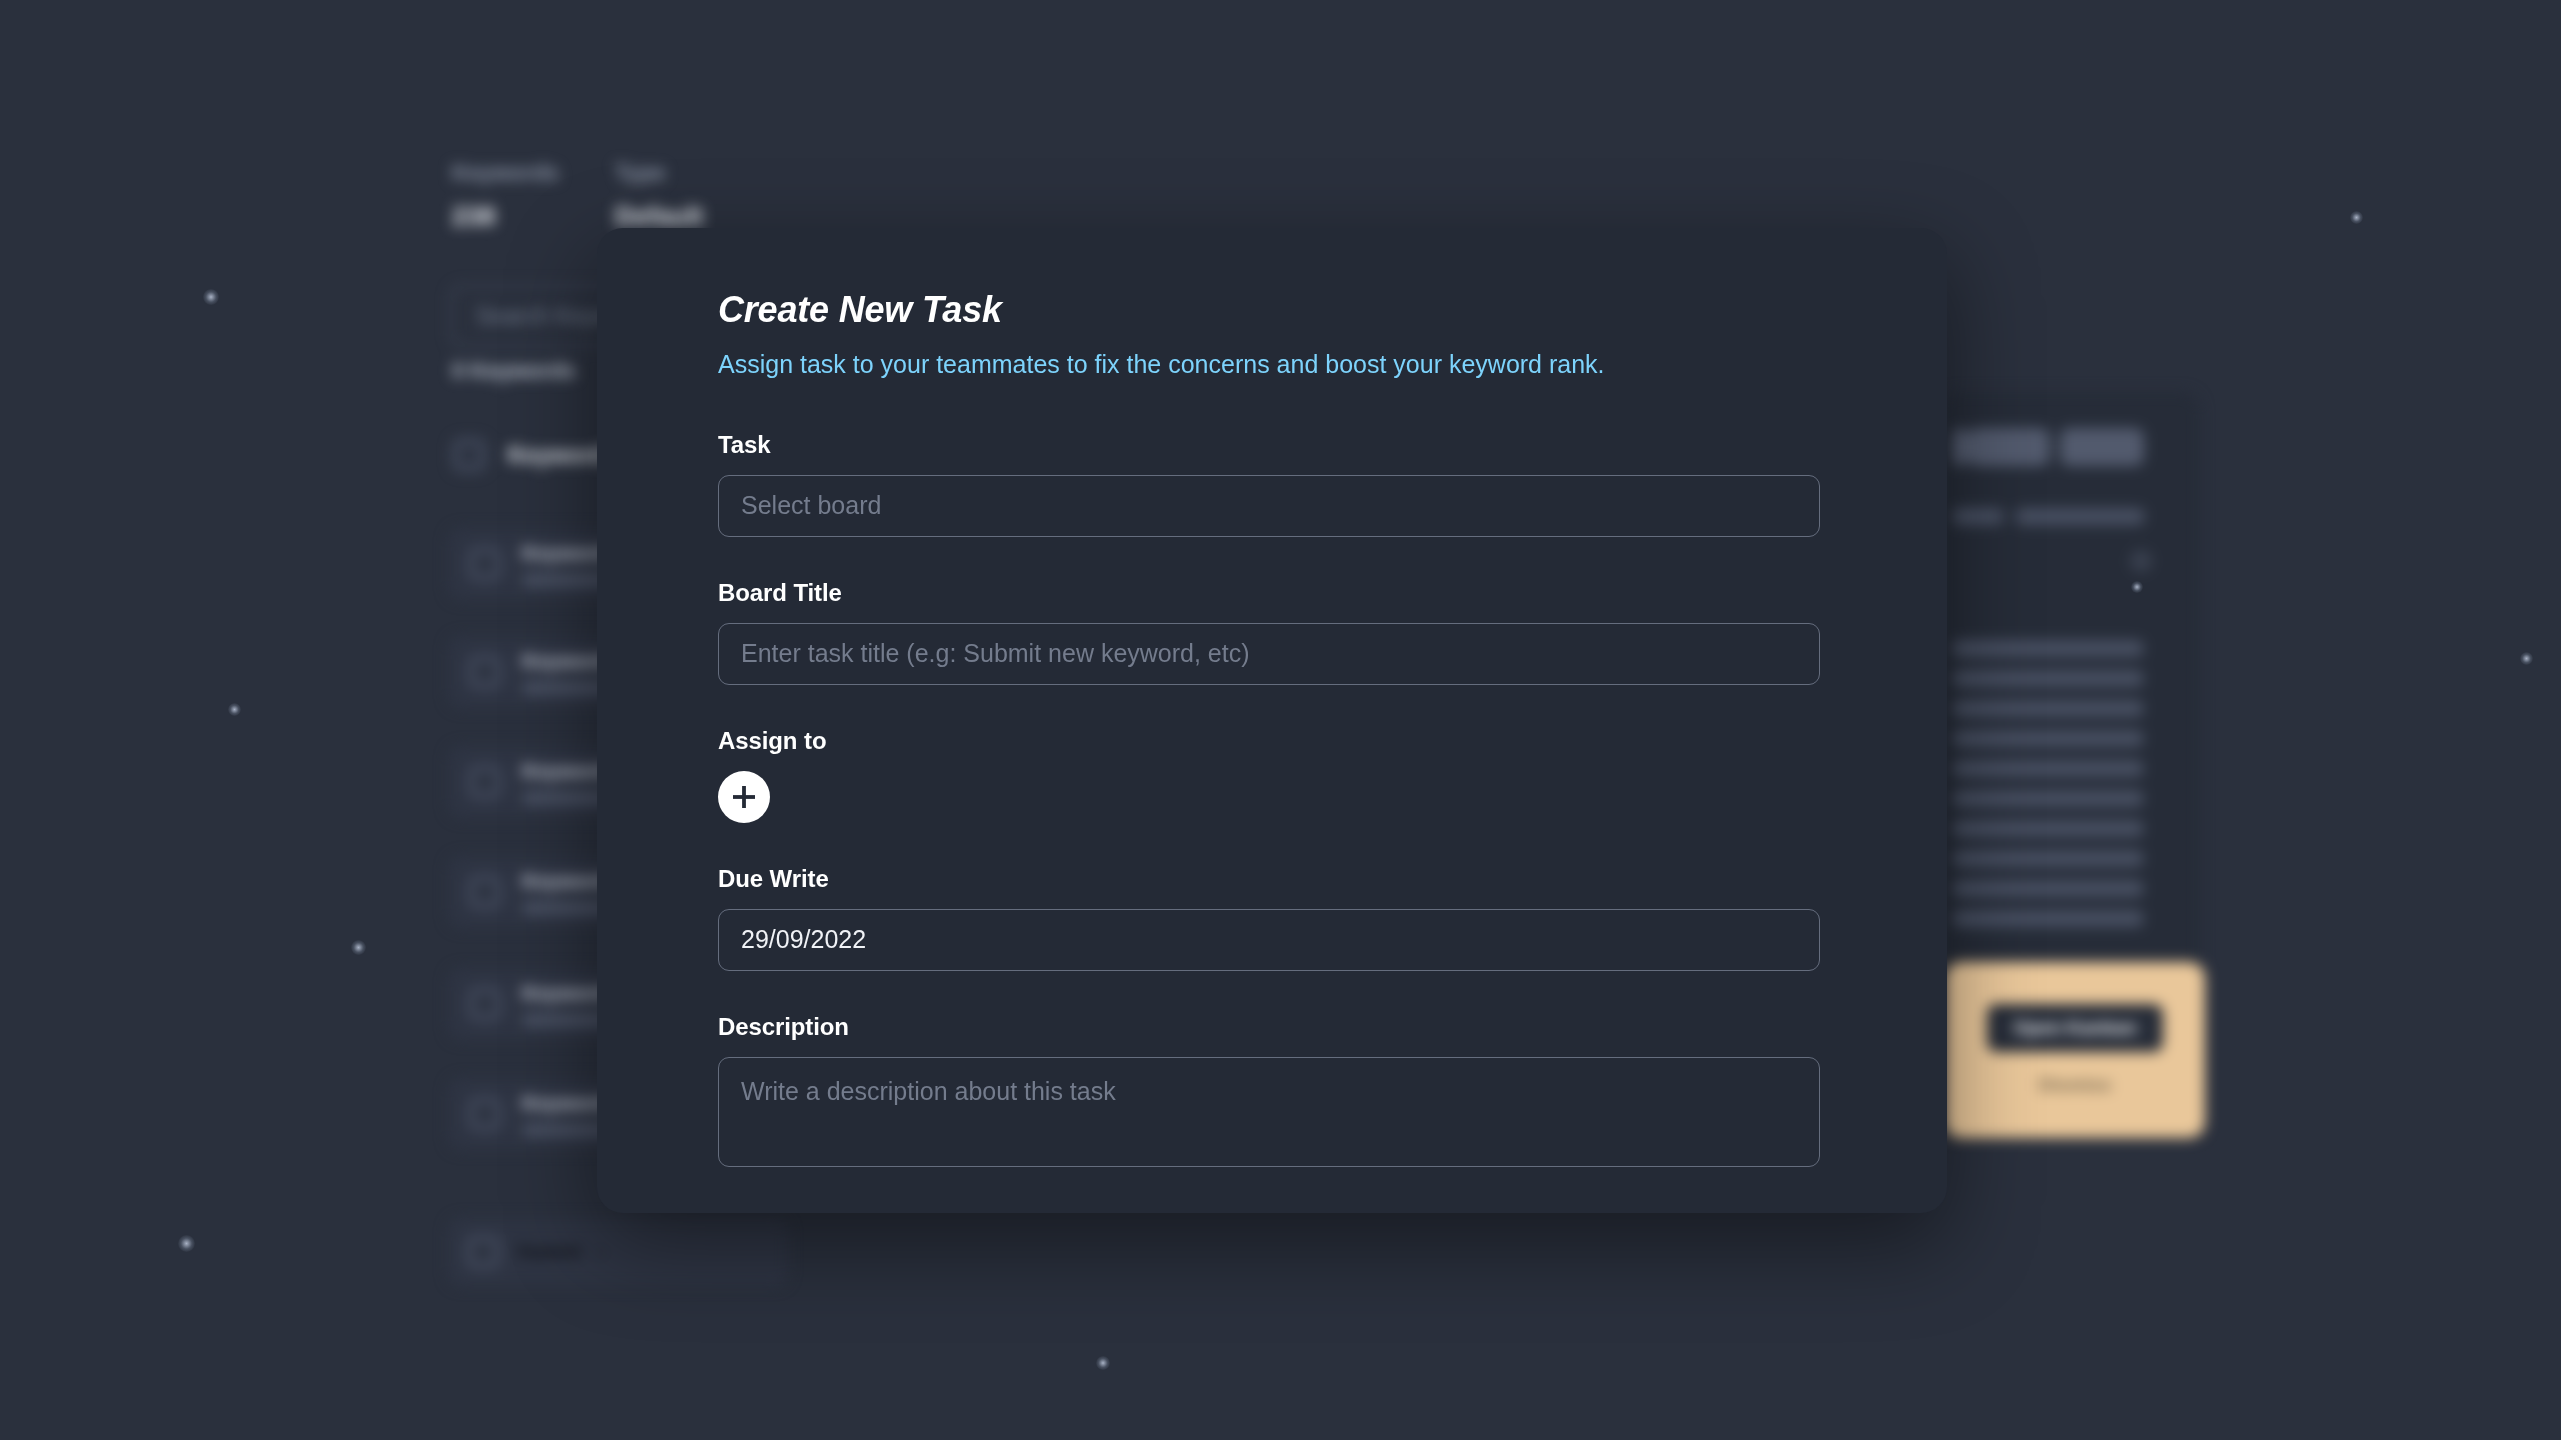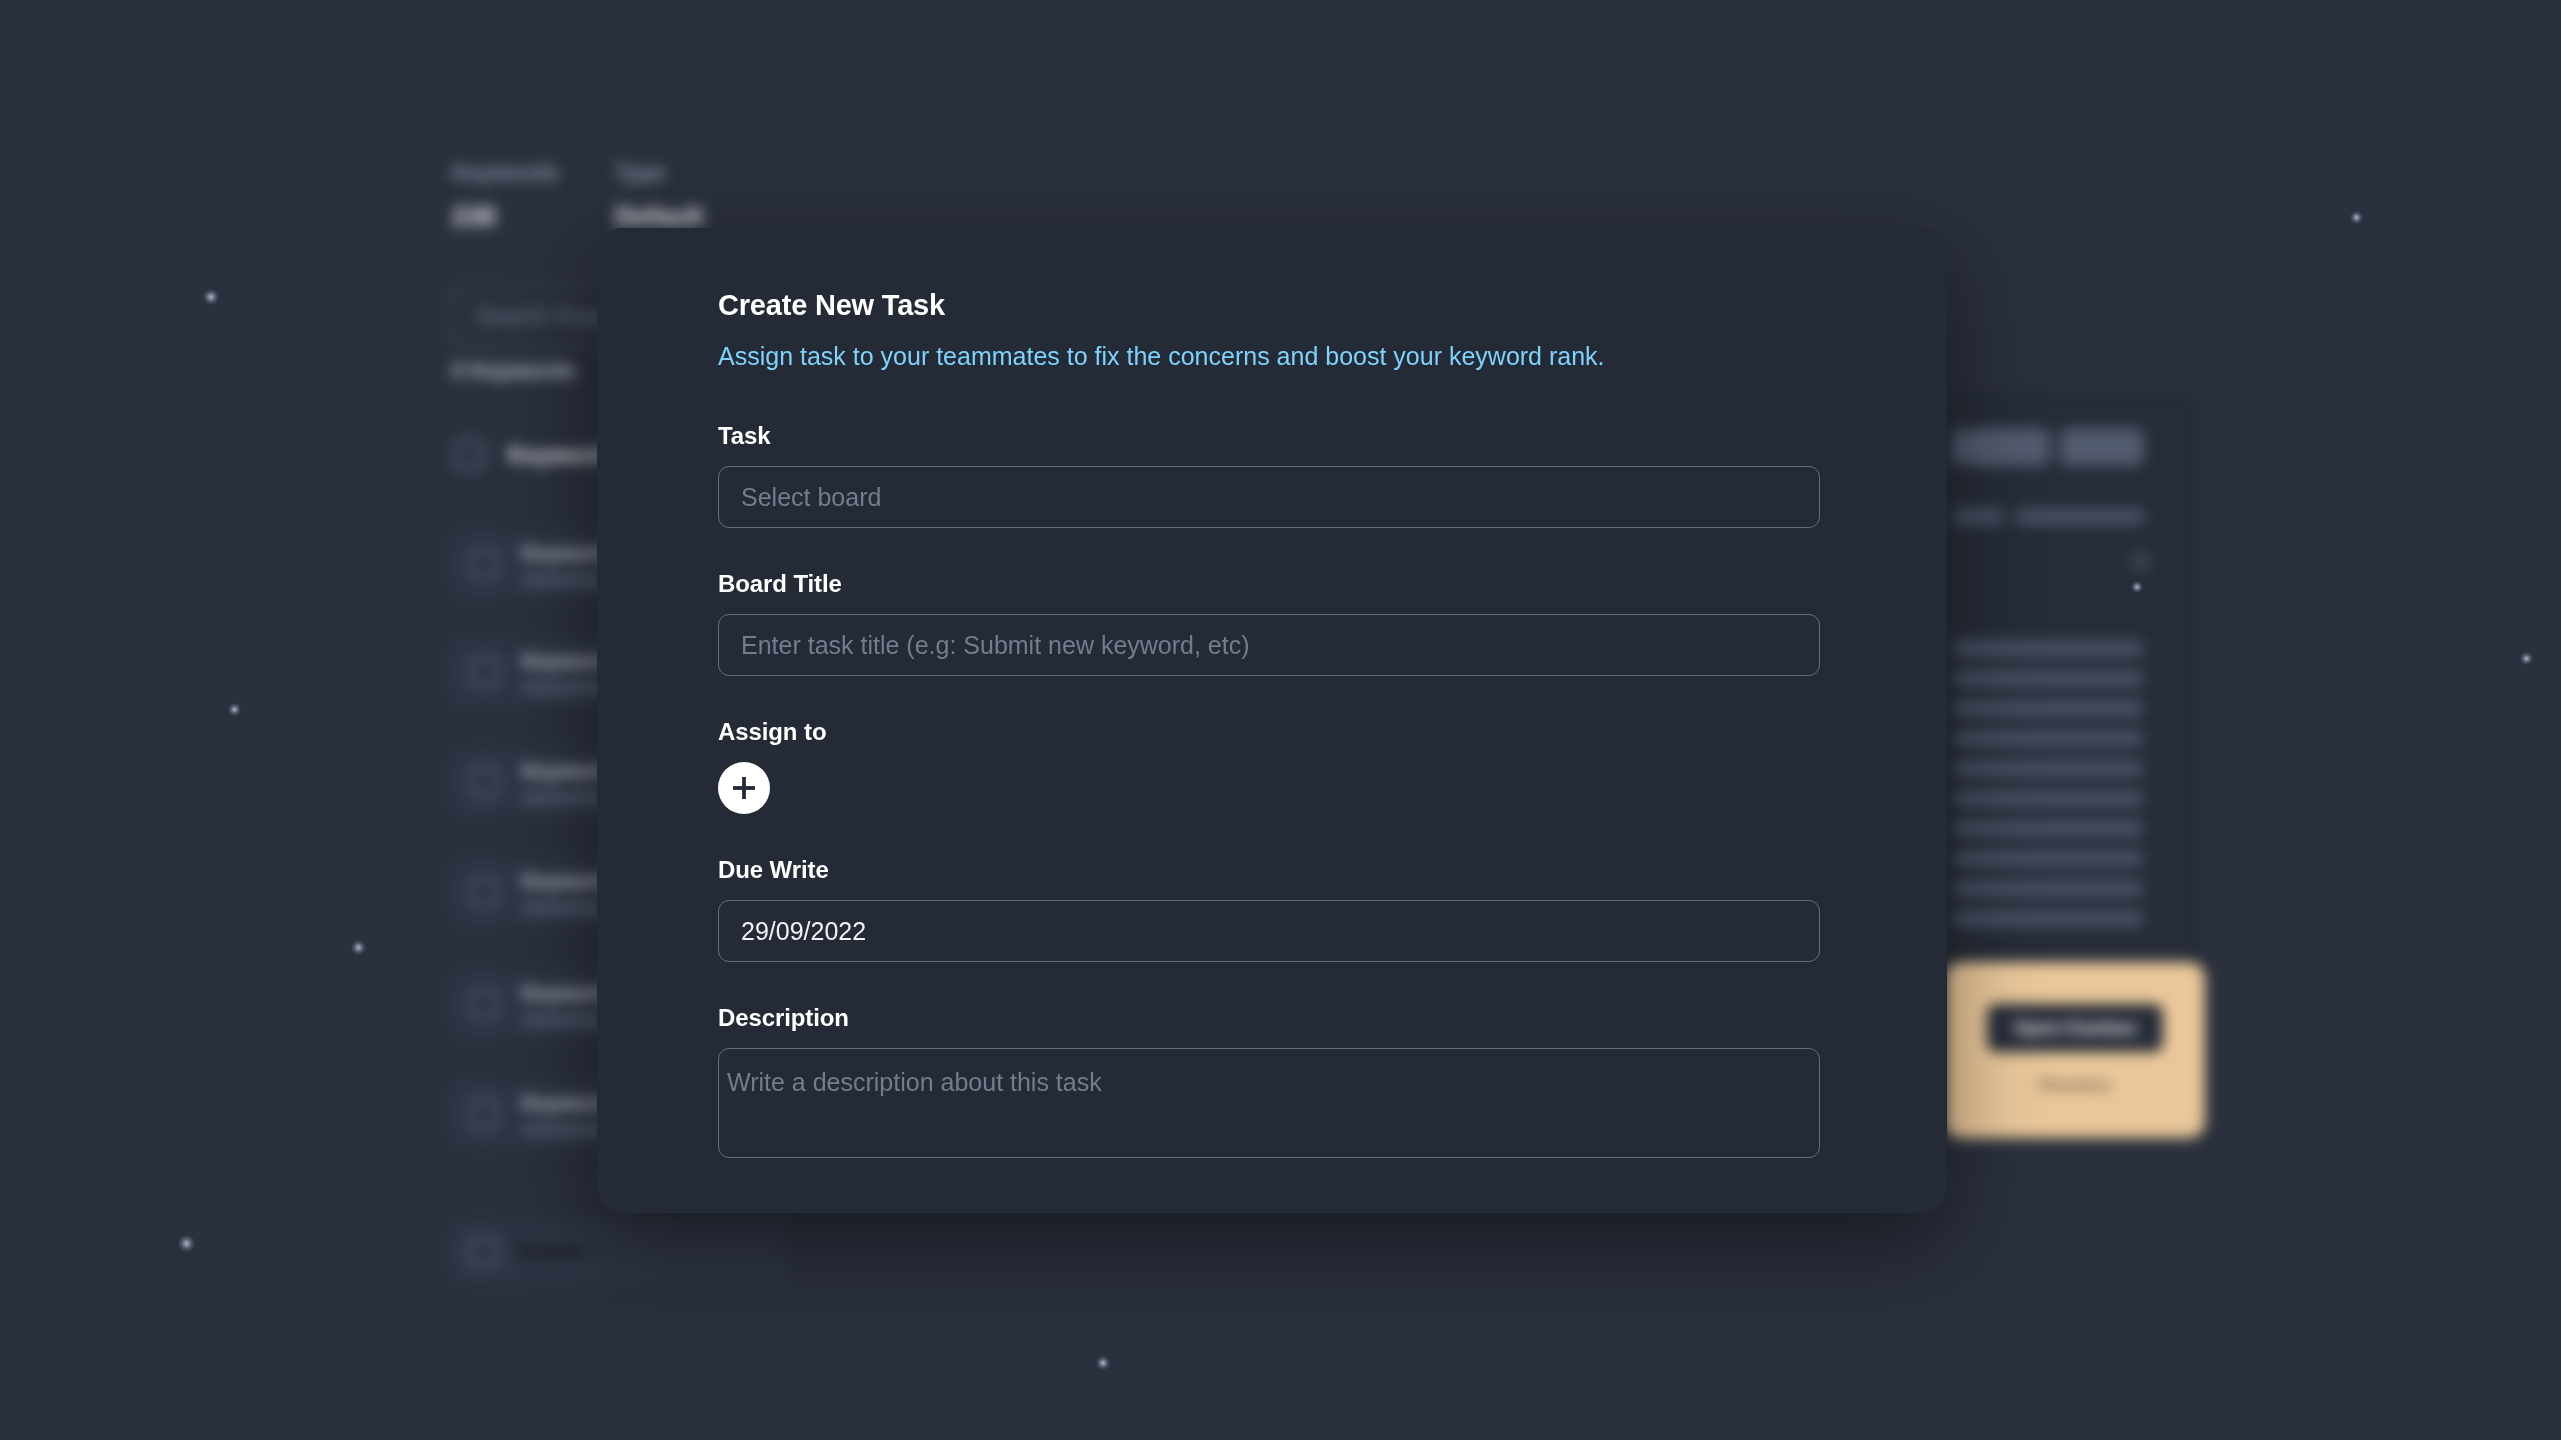--- a/index.html
+++ b/index.html
@@ -100,22 +100,23 @@
 
   
   #modal {
     position:absolute; left:597px; top:228px; width:1350px; height:985px;
     background:#242a36; border-radius:26px;
     box-shadow: 0 30px 90px rgba(0,0,0,.45);
     overflow:hidden;
     padding:60px 120px 0 121px;
   }
   .m-title {
-    color:#ffffff; font-size:29px; font-weight:700; letter-spacing:-.2px;
+    color:#ffffff; font-size:36px; font-weight:700; letter-spacing:-.2px;
     line-height:1.2;
+    font-style:italic;
   }
   .m-sub {
     color:#7dd3fc; font-size:25px; font-weight:400; margin-top:17px;
     line-height:1.3;
   }
 
   .field { margin-top:42px; }
   .field.first { margin-top:50px; }
   .f-label {
     color:#ffffff; font-size:24px; font-weight:700; margin-bottom:16px;
@@ -126,21 +127,21 @@
     background:transparent; color:#f0f2f6; font-size:25px;
     font-family:"Liberation Sans", sans-serif;
     padding:0 22px; outline:none; display:flex; align-items:center;
   }
   .f-input::placeholder { color:#747c8d; }
 
   .f-textarea {
     width:1102px; height:110px; border:1.6px solid #656d7e; border-radius:11px;
     background:transparent; color:#747c8d; font-size:25px;
     font-family:"Liberation Sans", sans-serif;
-    padding:18px 8px; outline:none; resize:none; line-height:1.2;
+    padding:18px 22px; outline:none; resize:none; line-height:1.2;
   }
   .f-textarea::placeholder { color:#747c8d; }
 
   .assign-row { display:flex; align-items:center; gap:18px; margin-top:4px; }
   .add-btn {
     width:52px; height:52px; border-radius:50%; background:#ffffff;
     display:flex; align-items:center; justify-content:center; cursor:pointer;
     border:none; padding:0;
   }
   .add-btn svg { display:block; }

